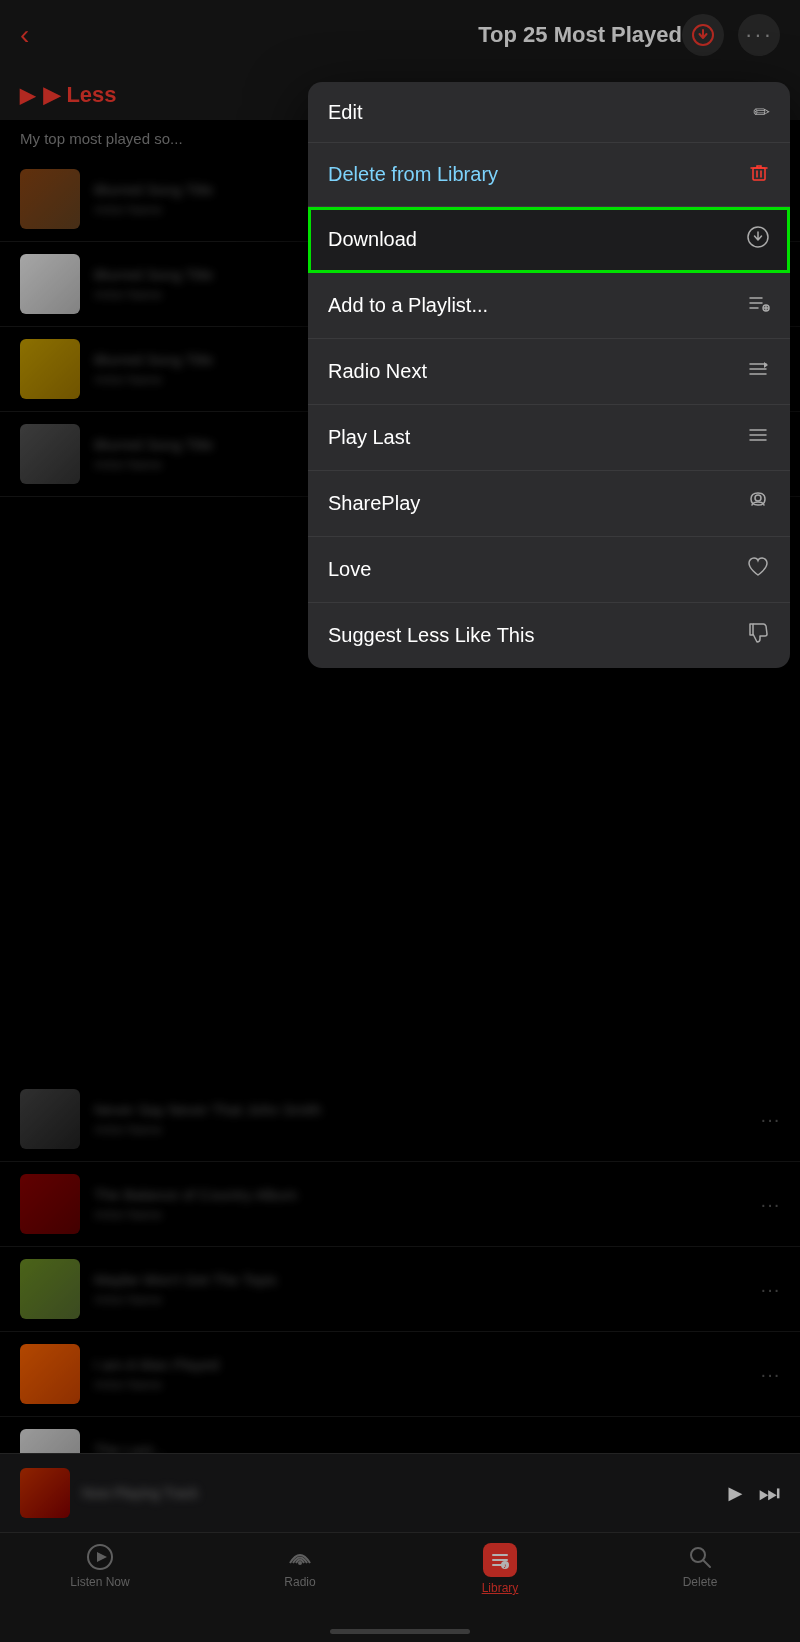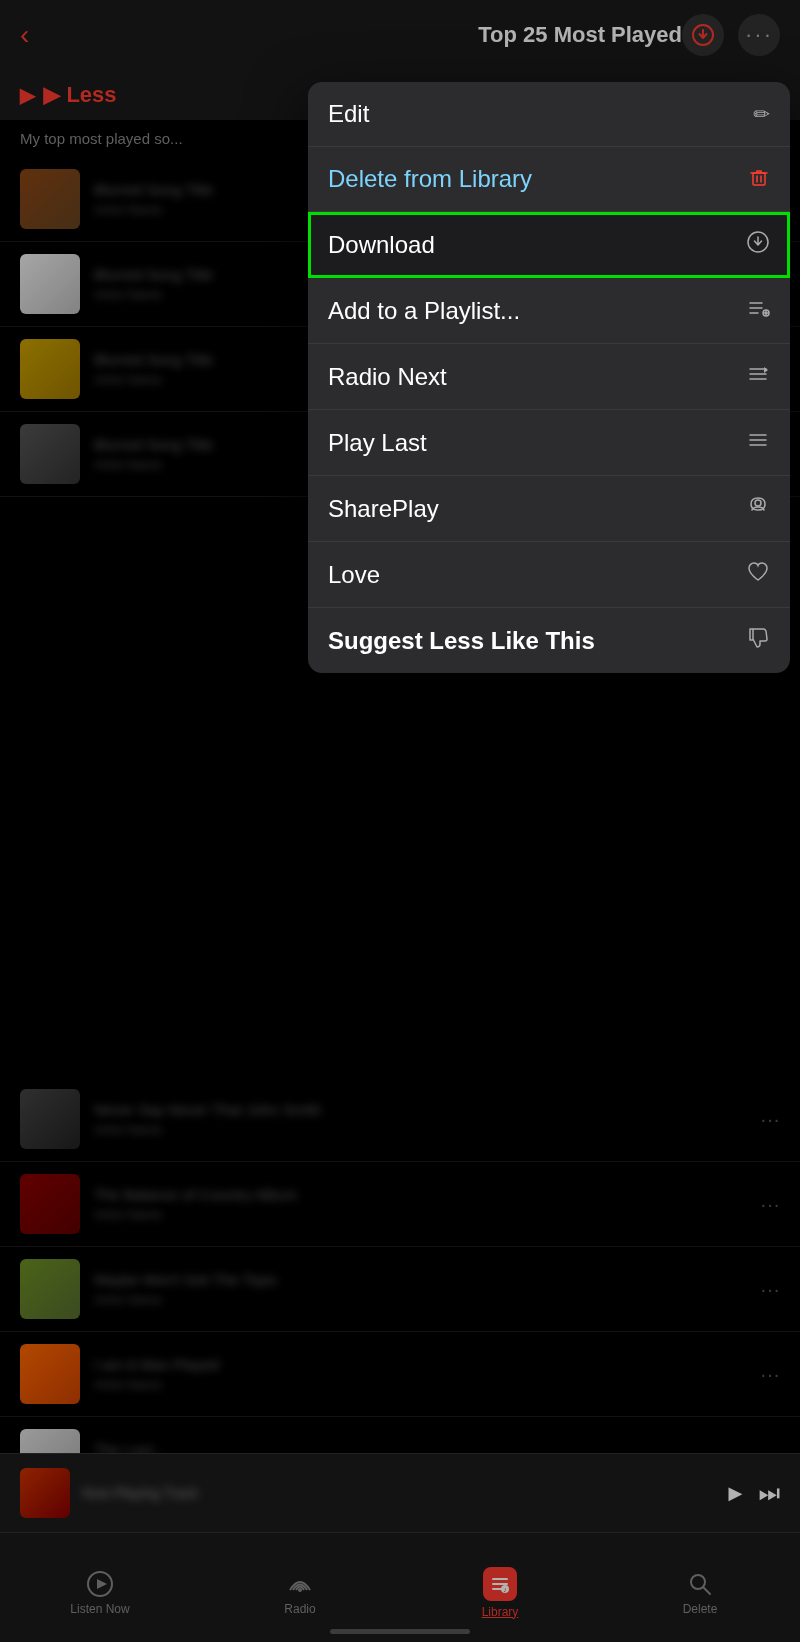--- a/index.html
+++ b/index.html
@@ -166,24 +166,23 @@
     .menu-item {
       display: flex;
       align-items: center;
       justify-content: space-between;
       padding: 18px 20px;
       border-bottom: 1px solid #3a3a3c;
       cursor: pointer;
     }
     .menu-item:last-child {
       border-bottom: none;
-      font-weight: bold;
     }
     .menu-item-label {
-      font-size: 24px;
+      font-size: 20px;
       color: #fff;
     }
     .menu-item-label.red {
       color: #7dd3fc;
     }
     .menu-item-icon {
       font-size: 20px;
       color: #aaa;
     }
     .menu-item-icon.red {
@@ -243,21 +242,21 @@
     
     .tab-bar {
       position: absolute;
       bottom: 0;
       left: 0;
       right: 0;
       height: 110px;
       background: #1a1a1a;
       border-top: 1px solid #333;
       display: flex;
-      align-items: center;
+      align-items: flex-start;
       padding-top: 10px;
     }
     .tab-item {
       flex: 1;
       display: flex;
       flex-direction: column;
       align-items: center;
       gap: 4px;
       cursor: pointer;
     }

